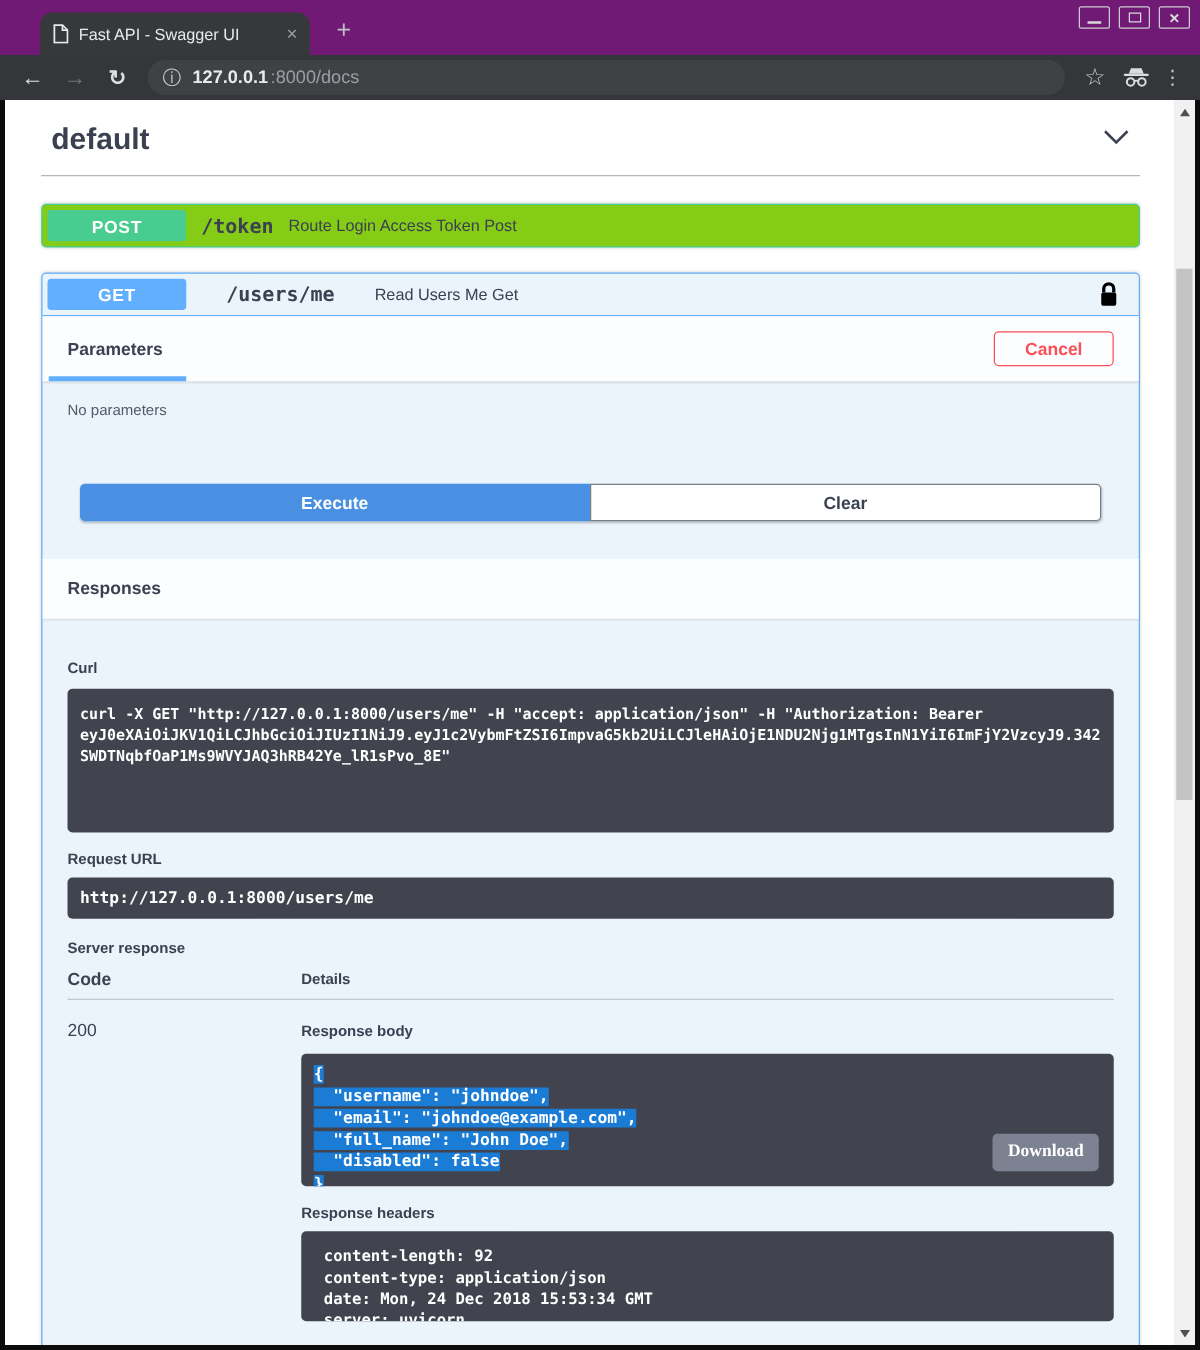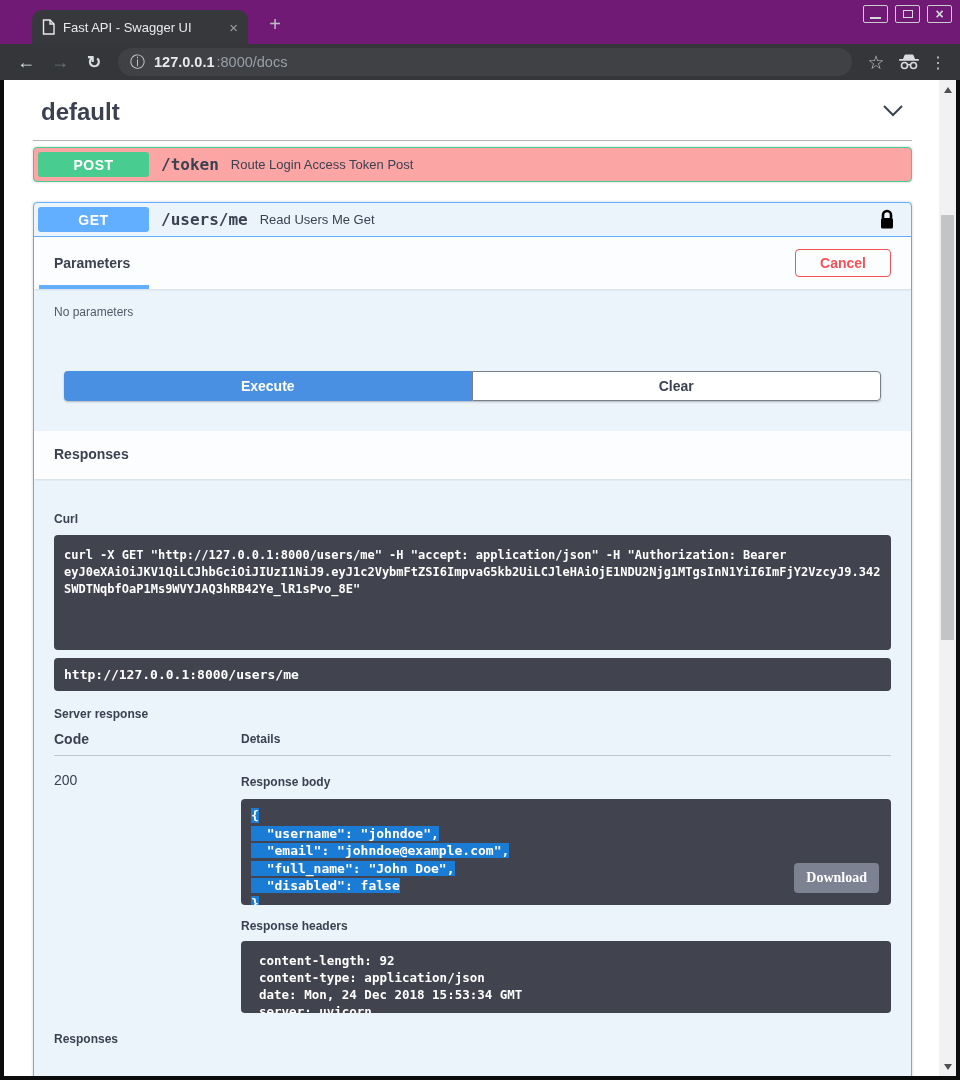--- a/index.html
+++ b/index.html
@@ -48,32 +48,32 @@
   .sb-thumb { position:absolute; left:2px; width:13px; top:135px; height:425px; background:#c2c4c6; }
 
   .page { position:absolute; top:0; left:0; right:17px; bottom:0; overflow:hidden; padding:14px 27px 0 29px; color:#3b4151; }
 
   
   .section-head { display:flex; align-items:center; justify-content:space-between; padding:4px 0 14px 8px; border-bottom:1px solid #b3b6ba; }
   .section-title { font-size:24px; font-weight:bold; color:#3b4151; }
   .chevron { margin-right:8px; }
 
   .opblock { border-radius:4px; box-shadow:0 0 3px rgba(0,0,0,.19); margin-top:7px; }
-  .opblock.post { border:1px solid #49cc90; background:#fca5a5; margin-top:6px; margin-bottom:20px; }
+  .opblock.post { border:1px solid #49cc90; background:#84cc16; margin-top:22px; margin-bottom:20px; }
   .opblock.get  { border:1px solid #61affe; background:#ebf4fb; height:900px; }
 
   .op-summary { display:flex; align-items:center; padding:4px; gap:0; }
   .method-badge { width:111px; height:25px; border-radius:3px; color:#fff; font-weight:bold;
                   font-size:14px; display:flex; align-items:center; justify-content:center; letter-spacing:.5px; }
   .method-badge.post { background:#49cc90; }
   .method-badge.get  { background:#61affe; }
   .op-path { font-family:"DejaVu Sans Mono", monospace; font-weight:bold; font-size:16px; color:#3b4151; margin-left:12px; }
   .op-desc { font-size:13px; color:#3b4151; margin-left:12px; flex:1; }
   .lock-wrap { margin-right:12px; display:flex; }
-  .get .op-summary { border-bottom:1px solid #61affe; }
+  .get .op-summary { border-bottom:1px solid #61affe;gap:20px; }
 
   .sec-header { position:relative; background:#fbfdfe; box-shadow:0 1px 2px rgba(0,0,0,.10);
                 display:flex; align-items:center; justify-content:space-between; padding:0 20px; height:52px; }
   .tab-item { font-size:14px; font-weight:bold; color:#3b4151; }
   .tab-underline { position:absolute; left:5px; bottom:0; width:110px; height:4px; background:#61affe; }
   .btn-cancel { border:1.5px solid #fb4f57; color:#fb4f57; background:transparent; font-weight:bold;
                 font-size:14px; border-radius:4px; padding:5px 24px;margin-left:28px; }
   .resp-header { font-size:14px; font-weight:bold; color:#3b4151; background:#fbfdfe;
                  box-shadow:0 1px 2px rgba(0,0,0,.10); padding:15px 20px; height:48px; }
 
@@ -211,20 +211,21 @@
           </div>
           <div class="params-gap"></div>
         </div>
 
         <div class="resp-header">Responses</div>
 
         <div class="resp-body">
           <span class="mini-label">Curl</span>
           <pre class="codeblock curl-block">curl -X GET "http://127.0.0.1:8000/users/me" -H "accept: application/json" -H "Authorization: Bearer eyJ0eXAiOiJKV1QiLCJhbGciOiJIUzI1NiJ9.eyJ1c2VybmFtZSI6ImpvaG5kb2UiLCJleHAiOjE1NDU2Njg1MTgsInN1YiI6ImFjY2VzcyJ9.342SWDTNqbfOaP1Ms9WVYJAQ3hRB42Ye_lR1sPvo_8E"</pre>
 
+          <span class="mini-label requrl-label">Request URL</span>
           <pre class="codeblock requrl-block">http://127.0.0.1:8000/users/me</pre>
 
           <span class="mini-label servresp-label">Server response</span>
 
           <div class="tbl-head">
             <span class="col-code th-big">Code</span>
             <span class="col-rest th-sm">Details</span>
           </div>
 
           <div class="tbl-row">

